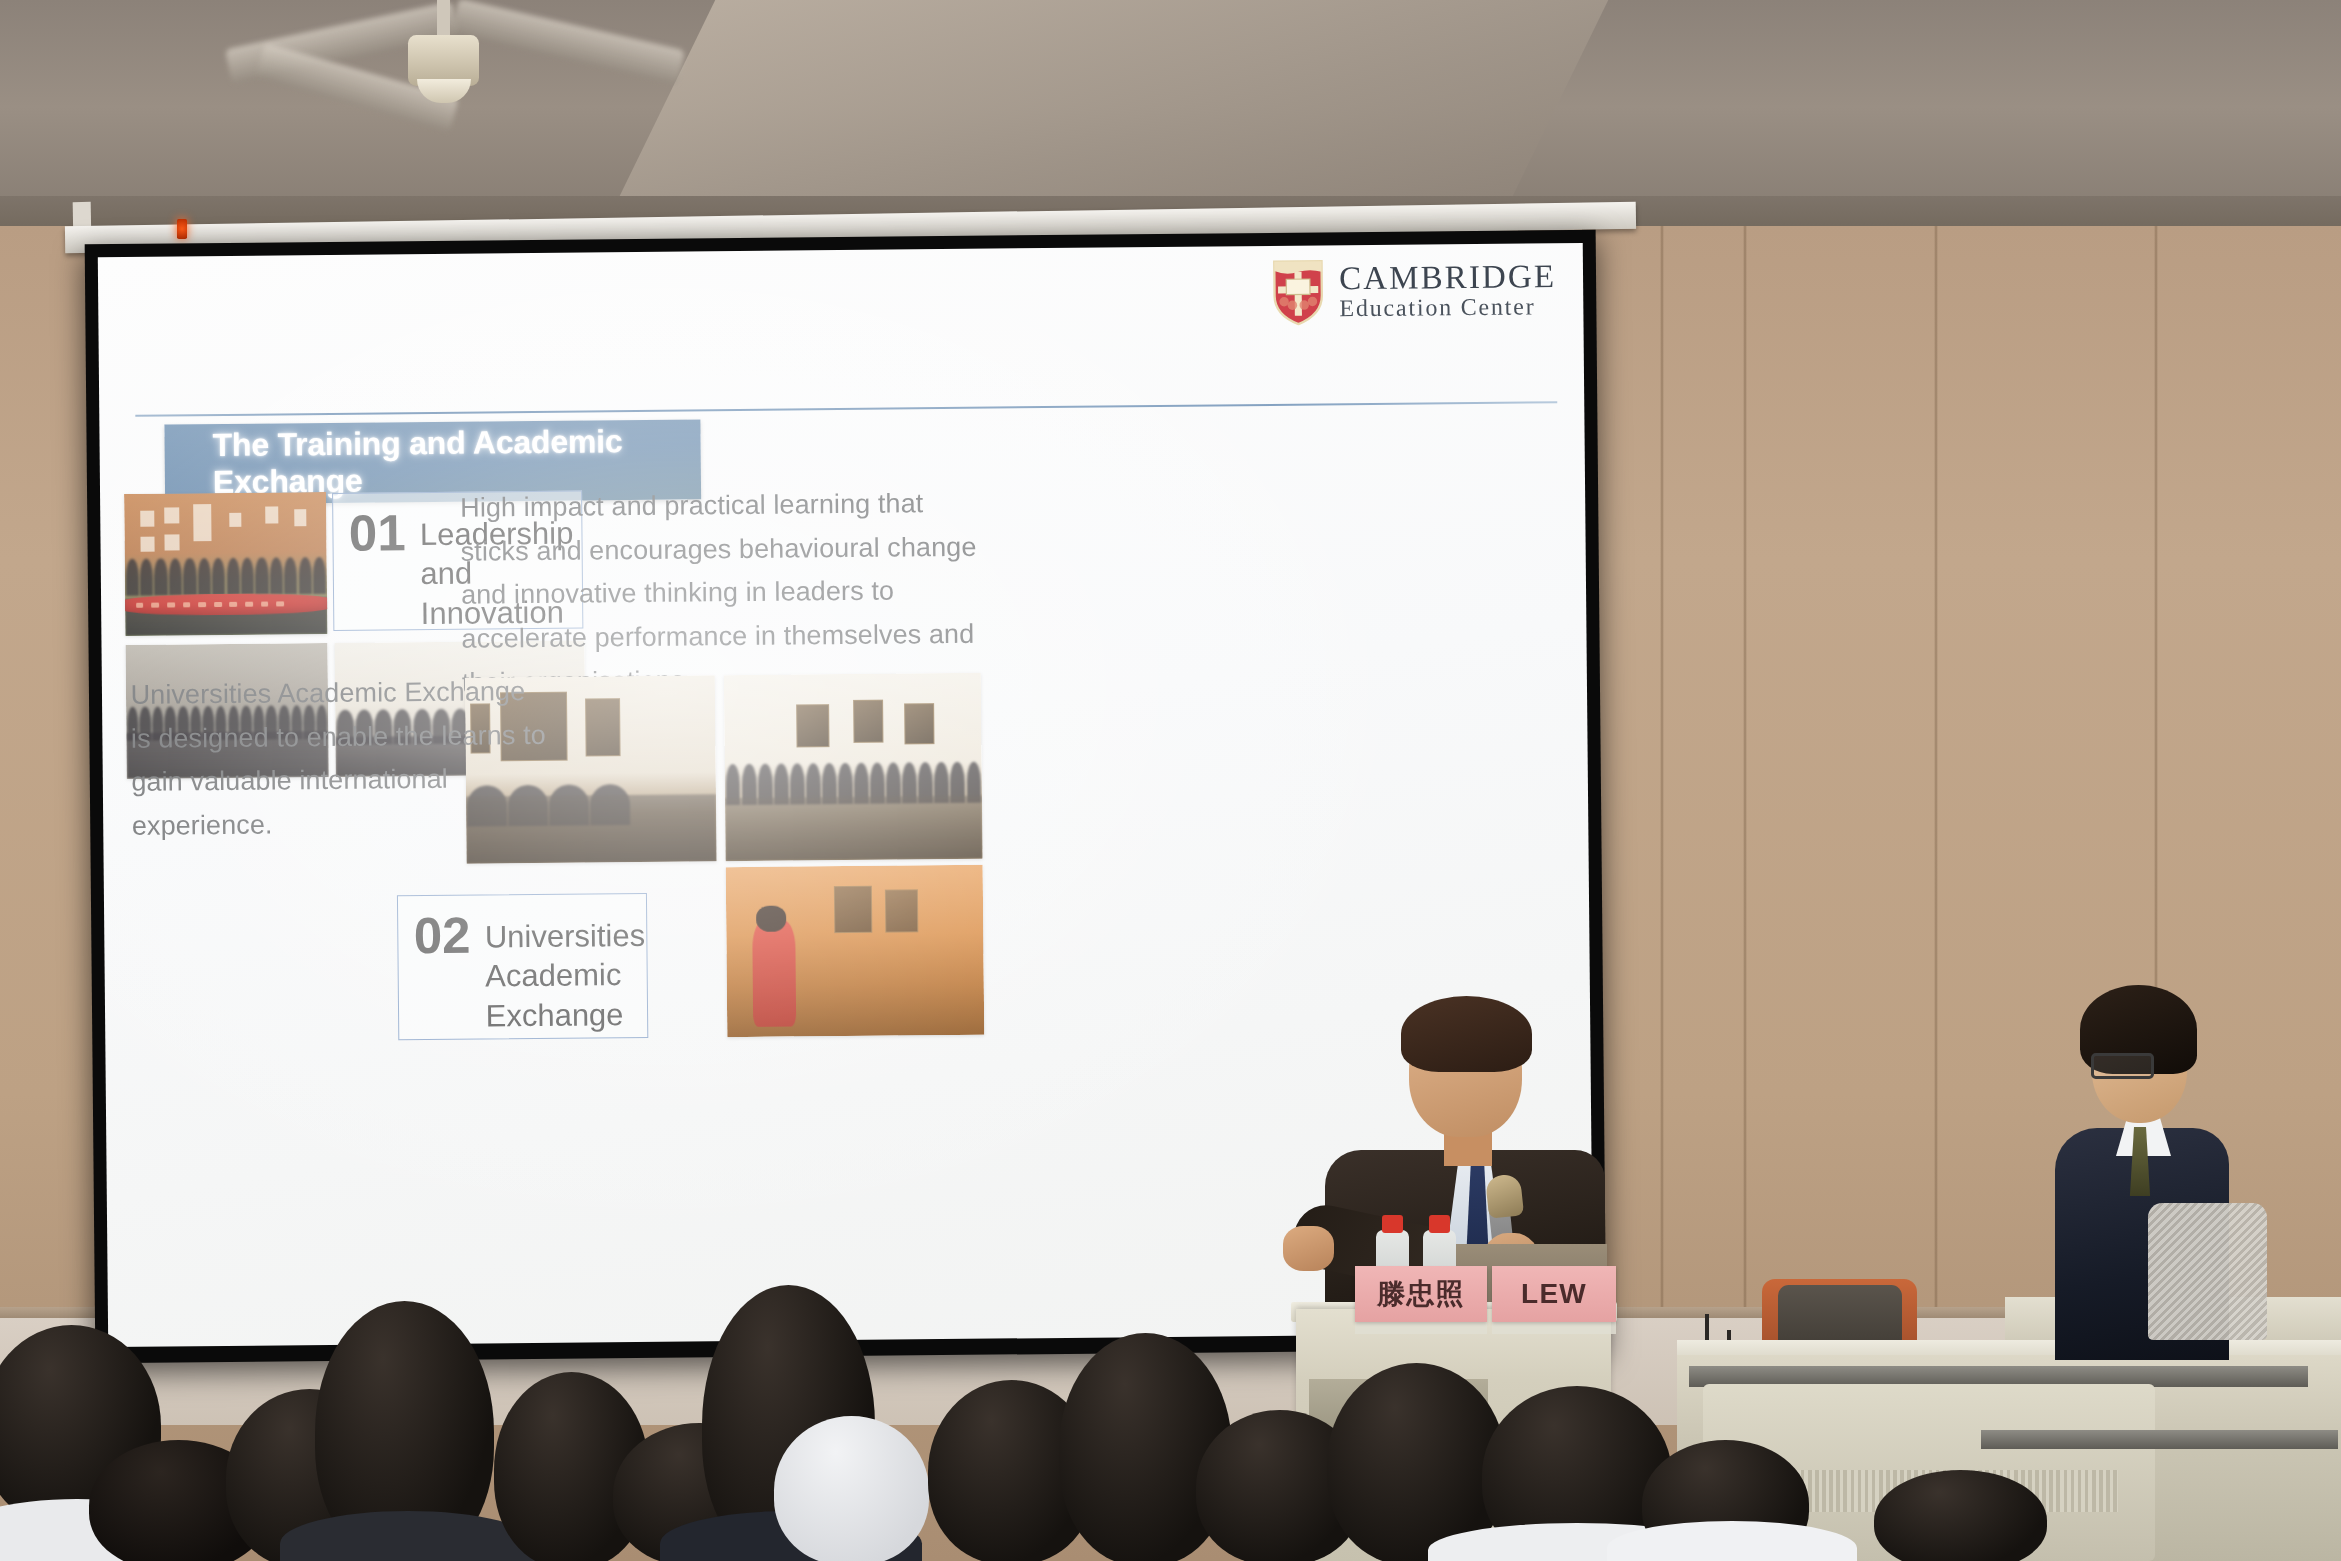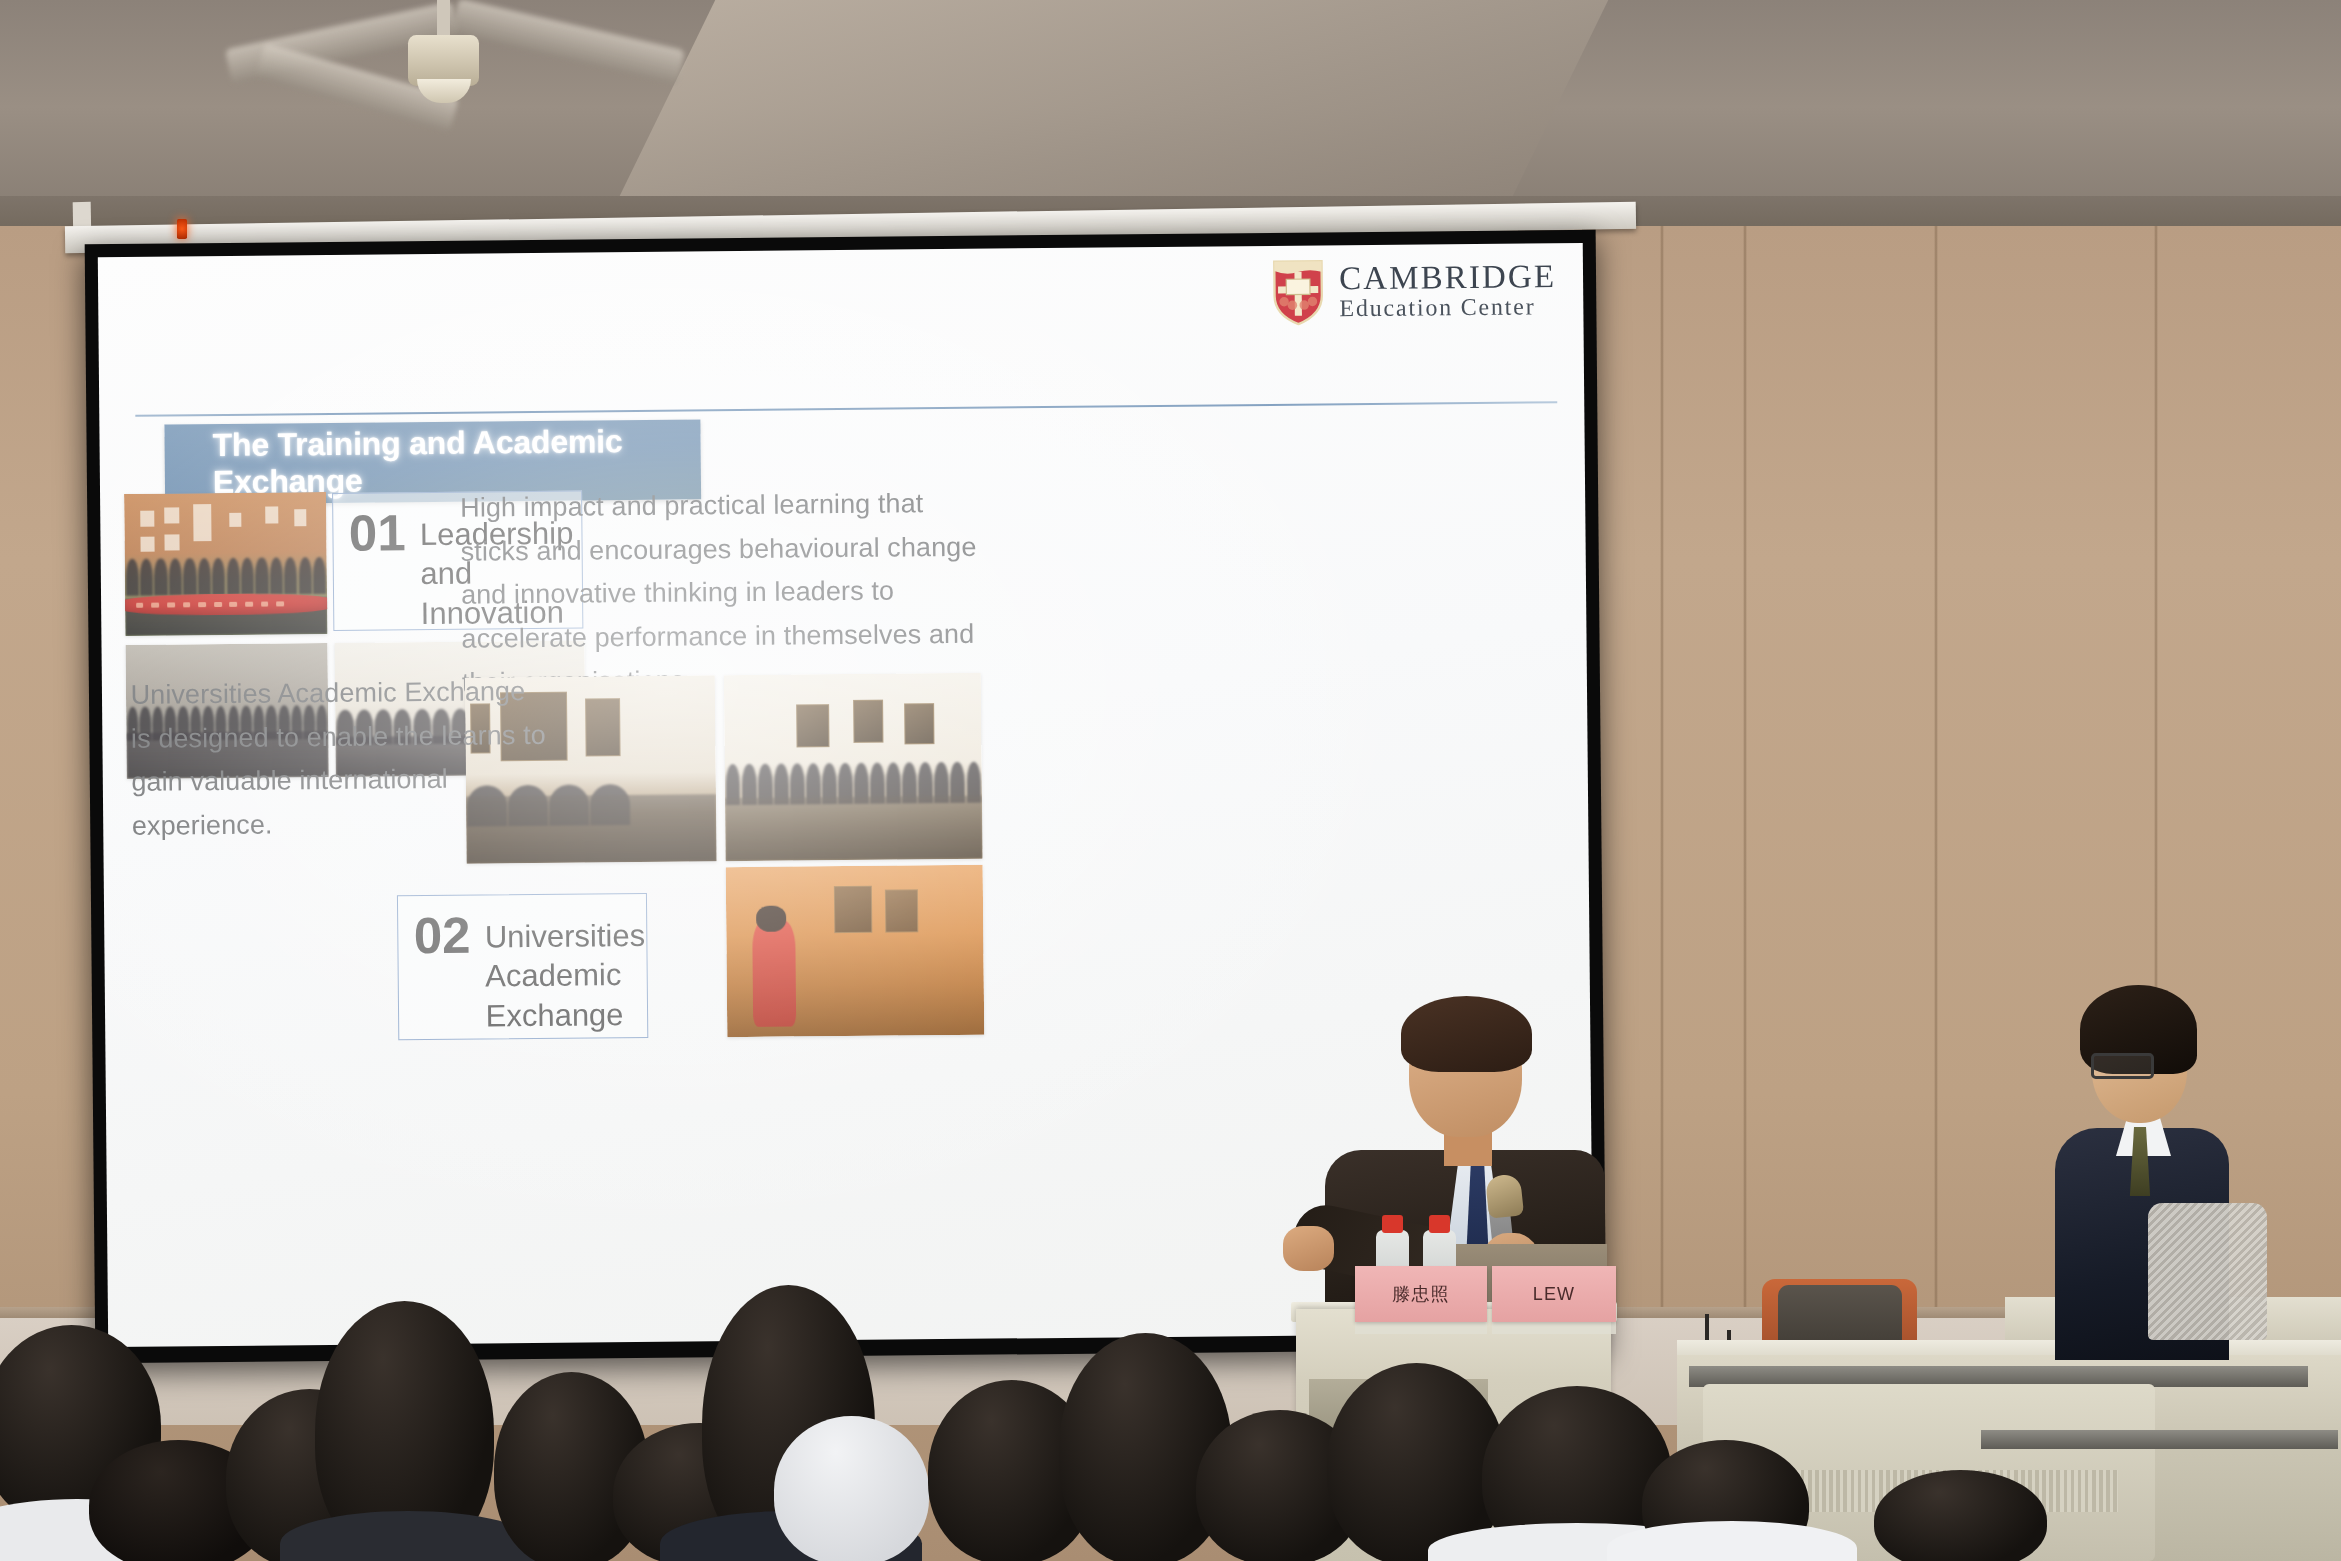--- a/index.html
+++ b/index.html
@@ -178,21 +178,21 @@
      background:linear-gradient(180deg,#e3dfcf 0%,#d4cfbd 28%,#c6c1ae 100%);
      box-shadow:0 -1.8px 6px rgba(0,0,0,.18);}
   .podium-top{position:absolute;left:1291px;top:1302px;width:326px;height:20px;
      background:linear-gradient(180deg,#efece0,#ddd9c8);border-radius:2.4px;}
   .podium-cavity{position:absolute;left:1309px;top:1379px;width:179px;height:89px;
      background:linear-gradient(180deg,#b3ad99,#8e8975);}
   .podium-back{position:absolute;left:1446px;top:1244px;width:161px;height:67px;
      background:linear-gradient(180deg,#9a8d78,#7e7261);}
   .plate{position:absolute;top:1266px;height:56px;background:linear-gradient(180deg,#f0b6b6,#e5a2a2);
      display:flex;align-items:center;justify-content:center;box-shadow:0 1.8px 3.6px rgba(0,0,0,.2);}
-  .plate span{color:#4a2b2b;font-size:18px;font-weight:normal;letter-spacing:1.2px;}
+  .plate span{color:#4a2b2b;font-size:28px;font-weight:bold;letter-spacing:1.2px;}
   #plate-cn{left:1355px;width:132px;}
   #plate-en{left:1492px;width:124px;}
   .plate-base{position:absolute;top:1322px;height:12px;background:rgba(225,222,210,.85);}
   #base-cn{left:1355px;width:132px;}
   #base-en{left:1492px;width:124px;}
   .bottle{position:absolute;top:1230px;width:33px;height:88px;border-radius:7.1px;
      background:linear-gradient(180deg,#e6e8e6,#c0c4c2);}
   .bottle b{position:absolute;left:6px;top:-15.5px;width:21.4px;height:18px;background:#d8372b;border-radius:3px;display:block;}
   #btl1{left:1376px;}
   #btl2{left:1423px;}

